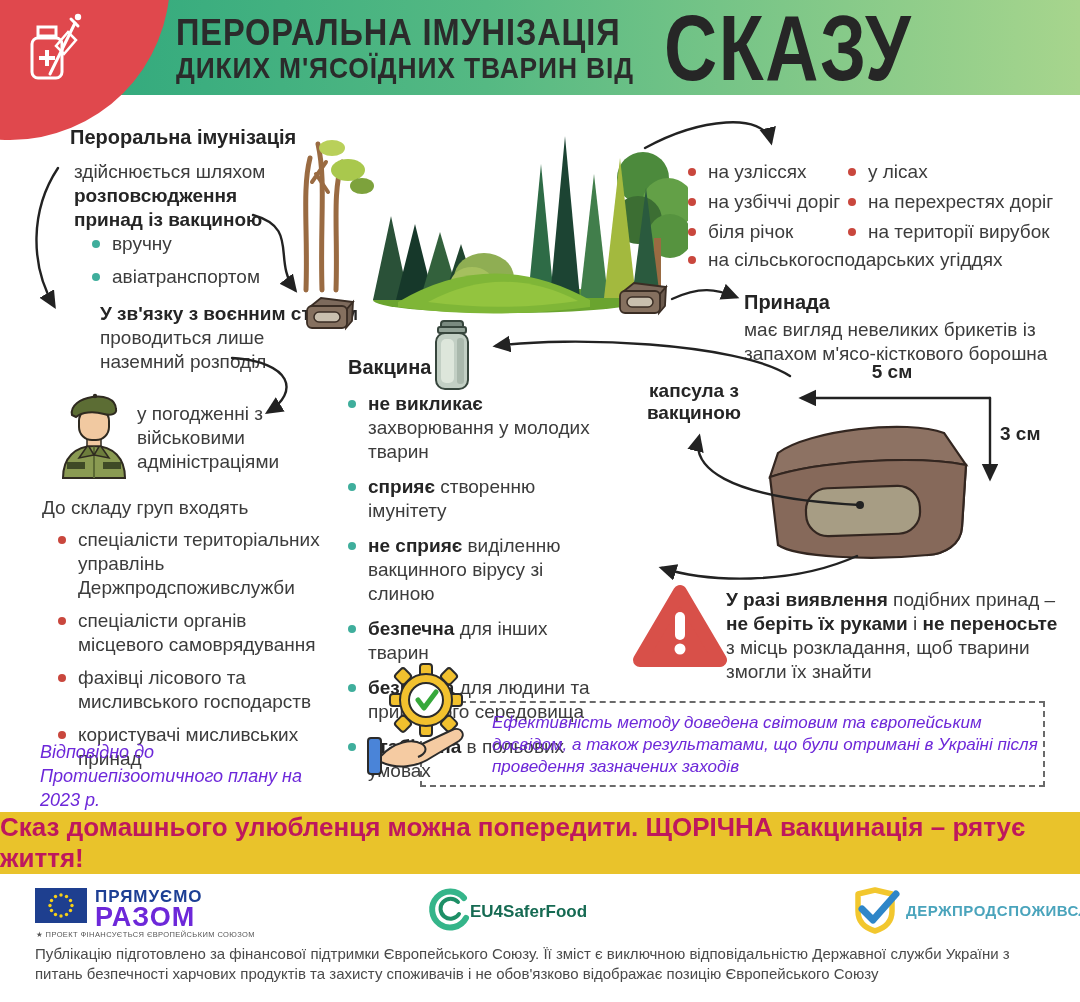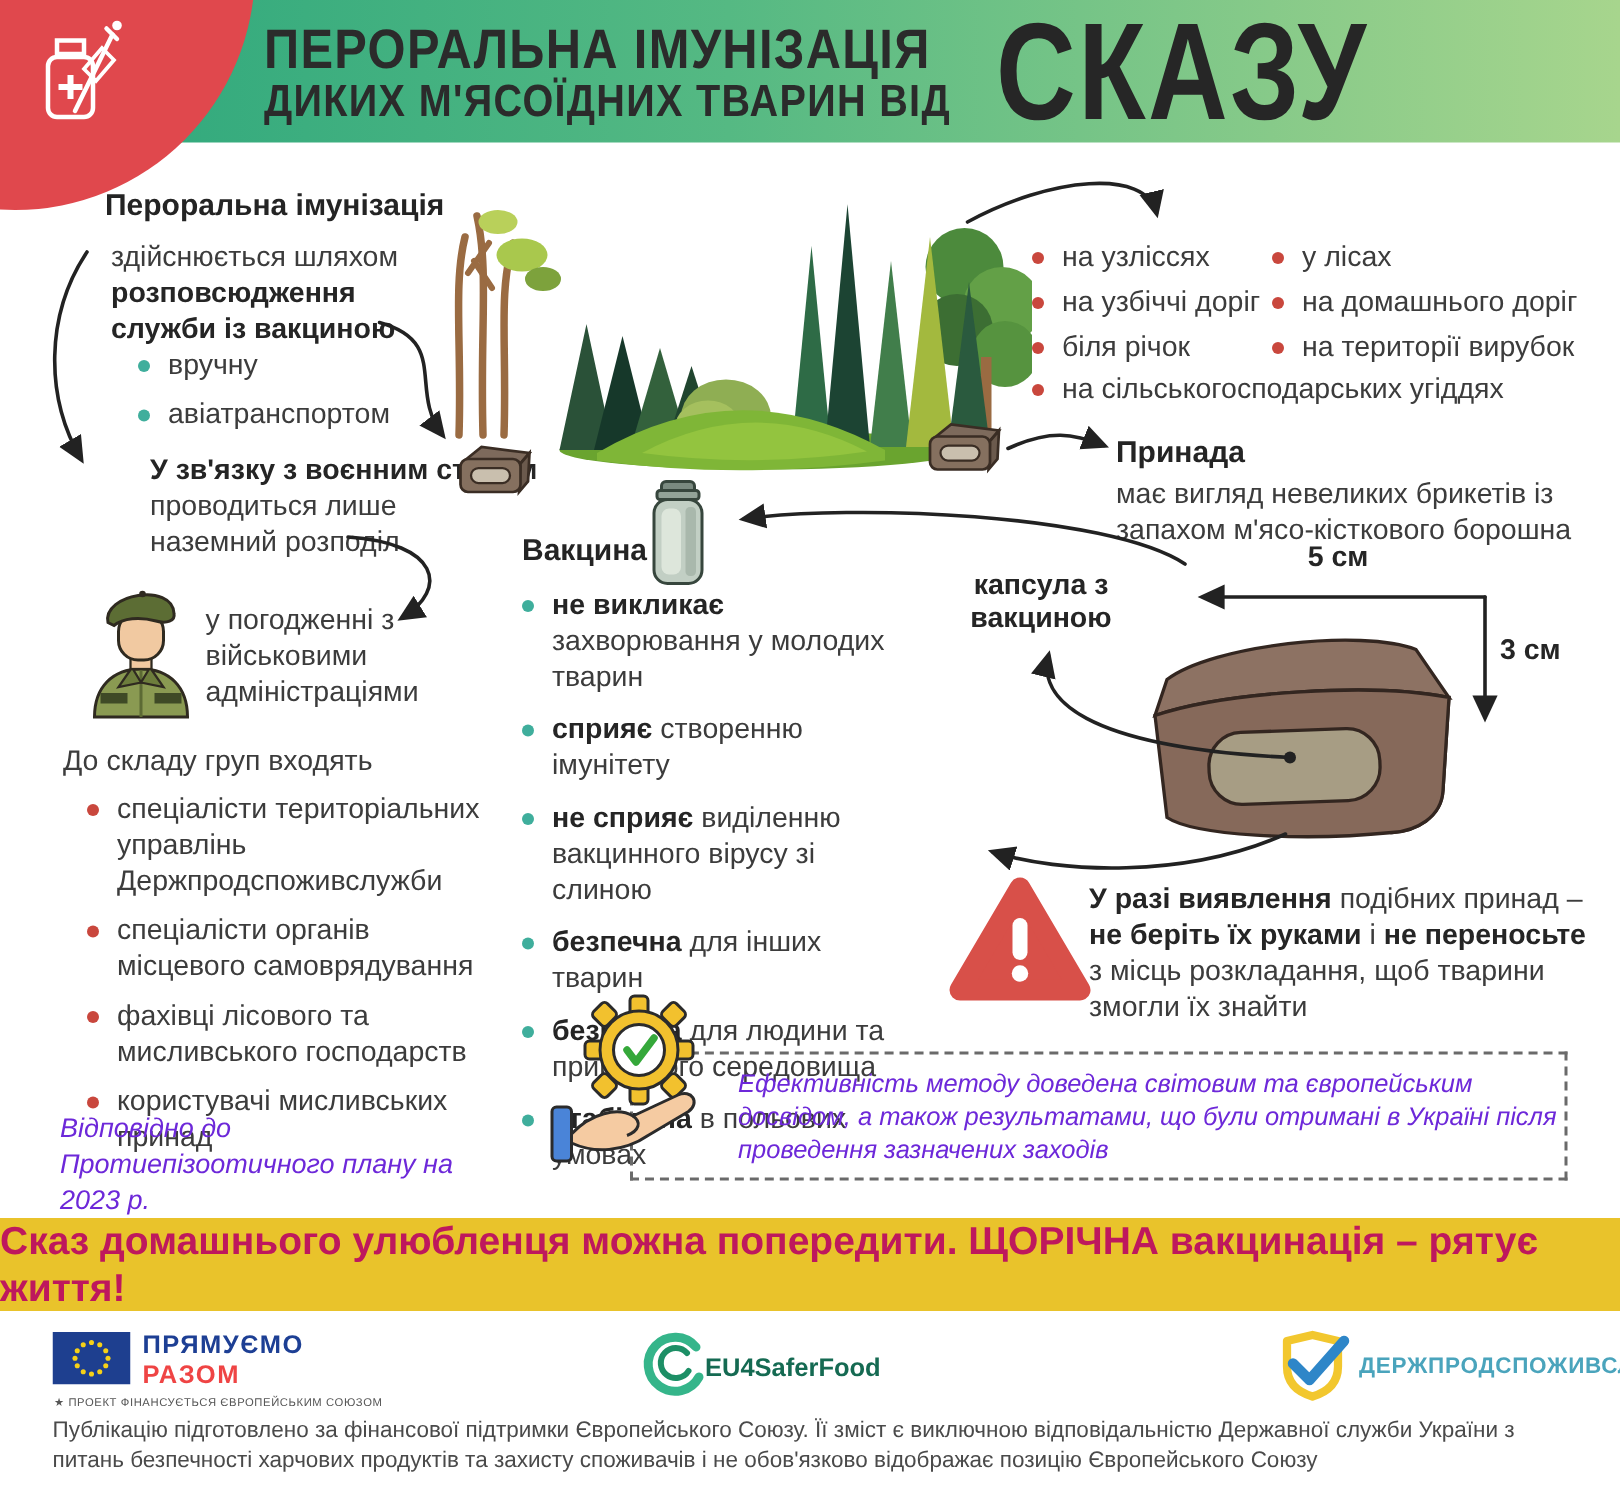--- a/index.html
+++ b/index.html
@@ -27,21 +27,21 @@
   .dot.teal{background:#3fae9c;}
   .dot.red{background:#c9473d;}
   
   .dash-box{left:420px;top:701px;width:625px;height:86px;border:2px dashed #6a6a6a;box-sizing:border-box;}
   .eff-text{left:492px;top:712px;width:560px;font-size:17px;line-height:22px;}
   
   .banner{left:0;top:812px;width:1080px;height:62px;background:#e9c32b;display:flex;align-items:center;justify-content:center;}
   .banner-text{font-size:26px;font-weight:bold;color:#be185d;}
   
   .eu-line1{font-size:17px;font-weight:bold;color:#1d3f94;line-height:18px;letter-spacing:1px;}
-  .eu-line2{font-size:17px;font-weight:bold;color:#ef4444;line-height:24px;letter-spacing:1px;}
+  .eu-line2{font-size:27px;font-weight:bold;color:#6d28d9;line-height:24px;letter-spacing:1px;}
   .eu-sub{font-size:7.5px;color:#555;letter-spacing:0.4px;}
   .eu4sf{font-size:17px;font-weight:bold;color:#156a52;}
   .dpss{font-size:15px;font-weight:bold;color:#4aa4bc;letter-spacing:0.5px;}
   .disclaimer{font-size:15px;line-height:20px;color:#4a4a4a;}
   svg{display:block;}
 </style>
 </head>
 <body>
 
 <div id="page">
@@ -61,21 +61,21 @@
   <div class="abs title-wrap">
     <div class="title-l1">ПЕРОРАЛЬНА ІМУНІЗАЦІЯ</div>
     <div class="title-l2">ДИКИХ М'ЯСОЇДНИХ ТВАРИН ВІД</div>
   </div>
   <div class="abs title-big">СКАЗУ</div>
 
   <div class="abs h2" style="left:70px;top:126px;">Пероральна імунізація</div>
 
   <div class="abs t" style="left:74px;top:160px;width:228px;">
     <span style="display:block;">здійснюється шляхом</span>
-    <span class="b" style="display:block;">розповсюдження служби із вакциною</span>
+    <span class="b" style="display:block;">розповсюдження принад із вакциною</span>
   </div>
 
   <div class="abs list" style="left:92px;top:232px;width:200px;gap:9px;">
     <div class="li">
       <span class="dot teal"></span>
       <span class="t">вручну</span>
     </div>
     <div class="li">
       <span class="dot teal"></span>
       <span class="t">авіатранспортом</span>
@@ -180,21 +180,21 @@
       <span class="t">біля річок</span>
     </div>
   </div>
   <div class="abs list" style="left:848px;top:160px;width:235px;gap:6px;">
     <div class="li">
       <span class="dot red"></span>
       <span class="t">у лісах</span>
     </div>
     <div class="li">
       <span class="dot red"></span>
-      <span class="t">на домашнього доріг</span>
+      <span class="t">на перехрестях доріг</span>
     </div>
     <div class="li">
       <span class="dot red"></span>
       <span class="t">на території вирубок</span>
     </div>
   </div>
   <div class="abs li" style="left:688px;top:248px;width:380px;">
     <span class="dot red"></span>
     <span class="t">на сільськогосподарських угіддях</span>
   </div>

